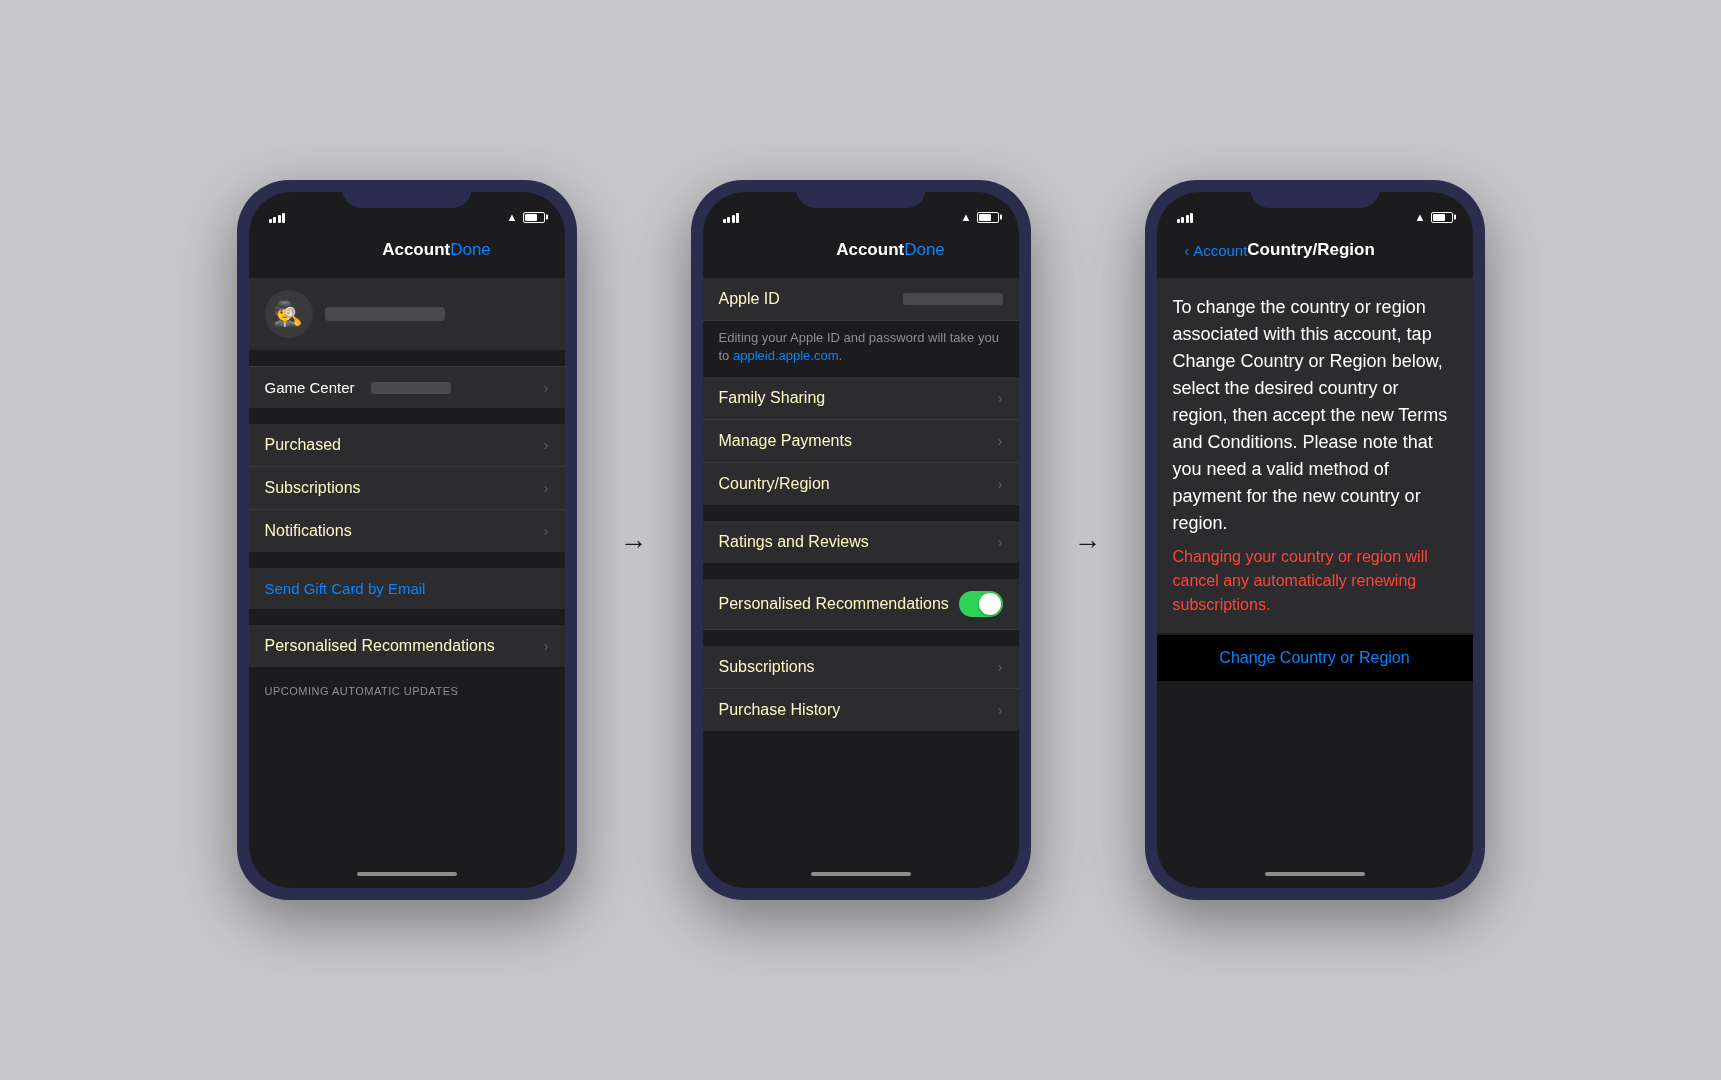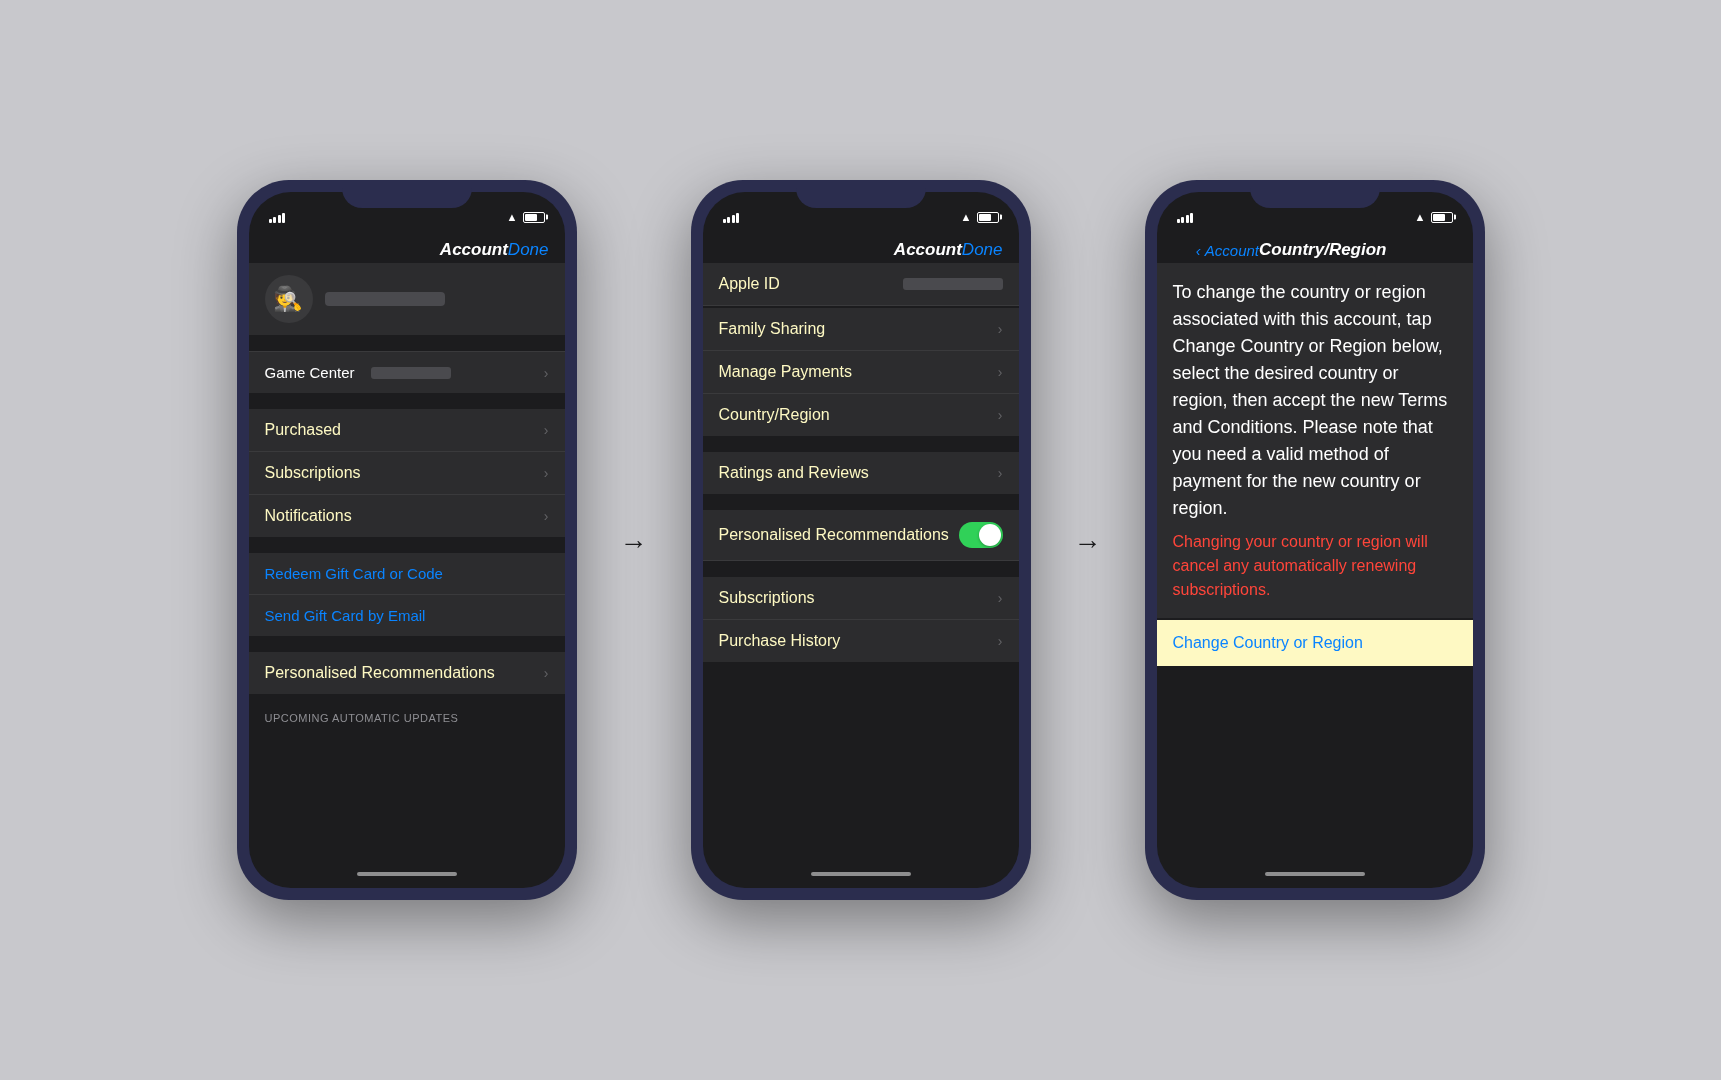--- a/index.html
+++ b/index.html
@@ -99,25 +99,24 @@
       border-radius: 0 1px 1px 0;
     }
     .battery-fill {
       height: 100%;
       width: 70%;
       background: #fff;
       border-radius: 1px;
     }
     .nav-bar {
       display: flex;
-      justify-content: flex-end;
-      align-items: center;
-      padding: 4px 16px 3px;
+      justify-content: center;
+      align-items: center;
+      padding: 4px 16px 18px;
       flex-shrink: 0;
-      font-style: italic;
     }
     .nav-back {
       color: #0a84ff;
       font-size: 15px;
       display: flex;
       align-items: center;
       gap: 4px;
     }
     .nav-title {
       color: #fff;
@@ -262,24 +261,24 @@
       line-height: 1.5;
       margin-bottom: 8px;
     }
     .info-text-red {
       font-size: 16px;
       color: #ff453a;
       line-height: 1.5;
     }
     .change-region-cell {
       display: flex;
-      justify-content: flex-start;
+      justify-content: center;
       align-items: center;
       padding: 14px 16px;
-      background: #fef9c3;
+      background: #000000;
       margin-top: 2px;
     }
     .change-region-text {
       color: #0a84ff;
       font-size: 16px;
     }
     
     .game-cell {
       display: flex;
       justify-content: space-between;
@@ -388,23 +387,20 @@
           </div>
           <div class="cell" style="border-bottom:none;gap:48px;">
             <span class="cell-text">Notifications</span>
             <span class="cell-chevron">›</span>
           </div>
         </div>
 
         <div class="section-gap" style="height:16px; background:#1c1c1e;"></div>
 
         <div>
-          <div class="cell">
-            <span class="cell-link">Redeem Gift Card or Code</span>
-          </div>
           <div class="cell" style="border-bottom:none;">
             <span class="cell-link">Send Gift Card by Email</span>
           </div>
         </div>
 
         <div class="section-gap" style="height:16px; background:#1c1c1e;"></div>
 
         <div class="cell" style="border-bottom:none;">
           <span class="cell-text">Personalised Recommendations</span>
           <span class="cell-chevron">›</span>
@@ -451,20 +447,23 @@
         <span class="nav-done">Done</span>
       </div>
 
       <div class="screen-content">
 
         <div class="cell">
           <span class="cell-text">Apple ID</span>
           <div class="apple-id-blur"></div>
         </div>
 
+        <div class="desc-text">
+          <span>Editing your Apple ID and password will take you to </span><span class="desc-link">appleid.apple.com</span><span>.</span>
+        </div>
 
         <div style="height:2px; background:#1c1c1e;"></div>
 
         <div>
           <div class="cell">
             <span class="cell-text">Family Sharing</span>
             <span class="cell-chevron">›</span>
           </div>
           <div class="cell">
             <span class="cell-text">Manage Payments</span>

